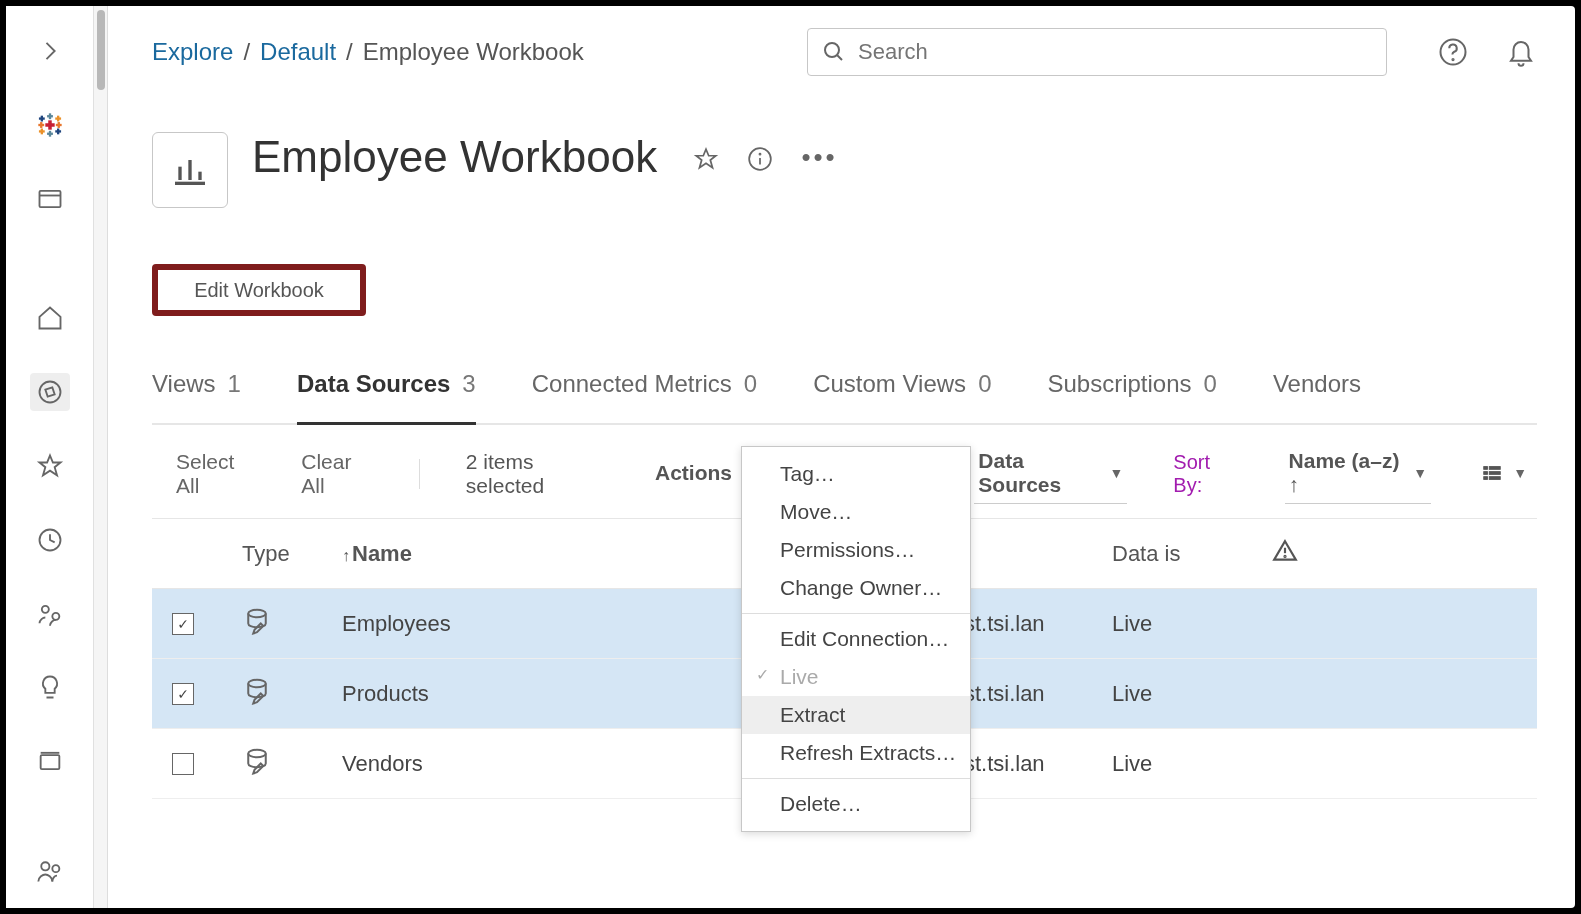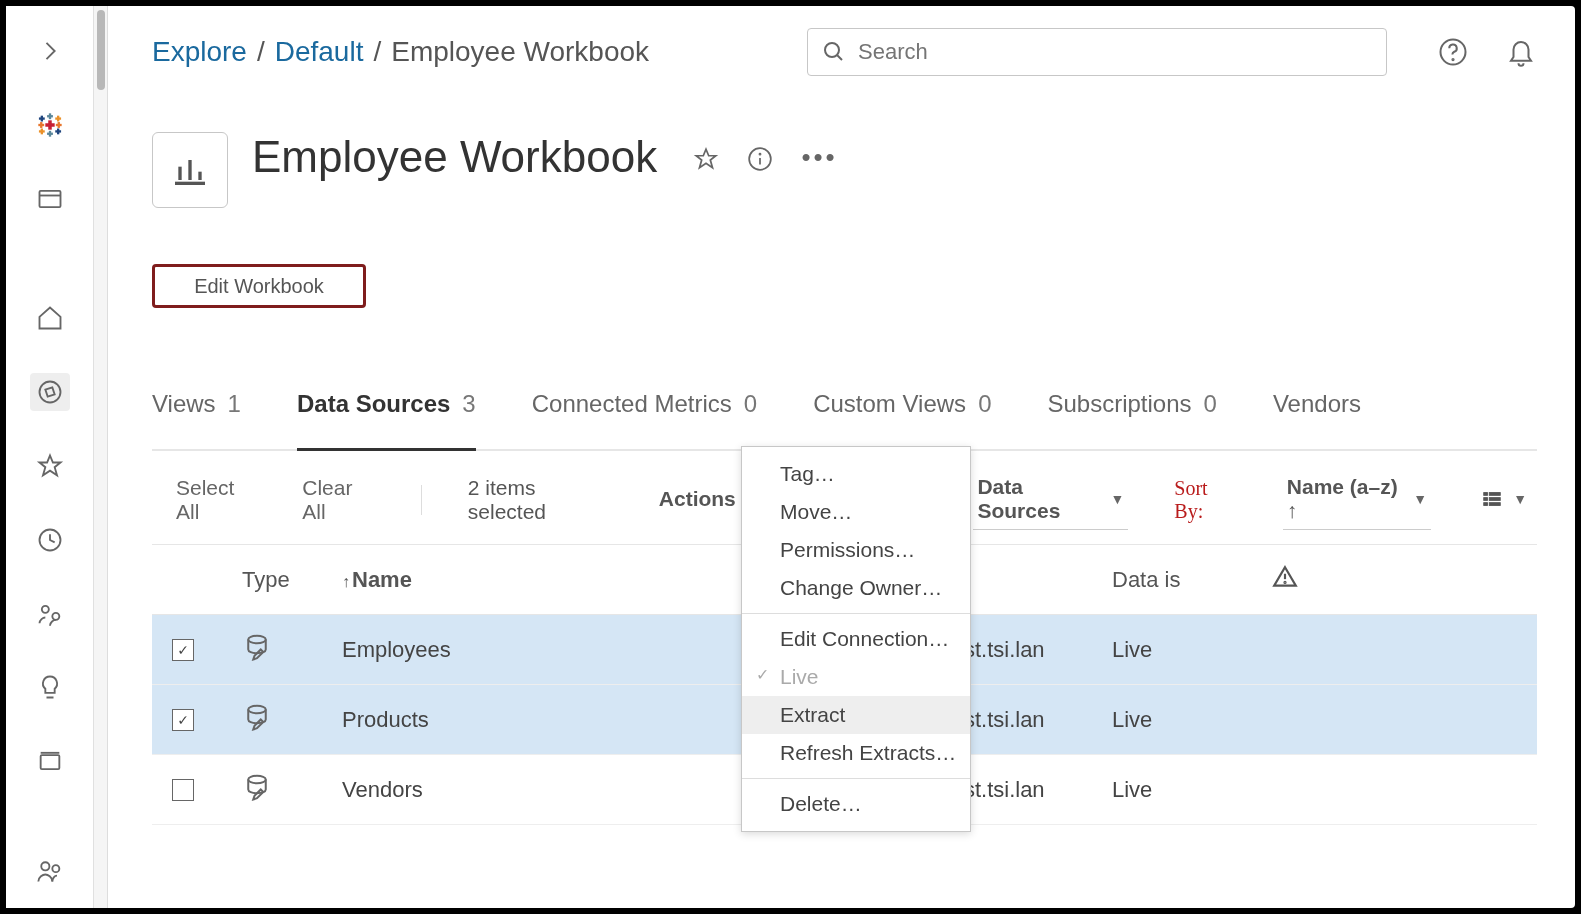--- a/index.html
+++ b/index.html
@@ -66,21 +66,21 @@
     flex-direction: column;
   }
 
   
   .top-bar {
     display: flex;
     align-items: center;
     gap: 20px;
   }
   .breadcrumb {
-    font-size: 28px;
+    font-size: 24px;
     display: flex; gap: 10px; align-items: center;
   }
   .breadcrumb a { color: #1a699e; text-decoration: none; cursor: pointer; }
   .breadcrumb .sep { color: #555; }
   .breadcrumb .current { color: #555; }
   .search-box {
     flex: 1 1 auto;
     max-width: 580px;
     margin-left: auto;
     height: 48px;
@@ -111,41 +111,40 @@
   .wb-icon svg { width: 40px; height: 40px; stroke: #555; fill: none; stroke-width: 2; }
   .title-block h1 { font-size: 44px; font-weight: 400; color: #333; }
   .title-icons { display: inline-flex; align-items: center; gap: 28px; margin-left: 24px; }
   .title-icons svg { width: 26px; height: 26px; stroke: #666; fill: none; stroke-width: 1.6; }
   .title-icons .dots { font-size: 26px; color: #666; letter-spacing: 3px; }
   .modified-line { font-size: 22px; color: #555; margin-top: 16px; padding-left: 260px; }
   .modified-line .dt { font-weight: 600; }
 
   .edit-btn {
     margin-top: 56px;
-    width: 214px; height: 44px;
-    border: 3px solid #7f1d1d; border-radius: 4px;
+    width: 214px; height: 52px;
+    border: 6px solid #7f1d1d; border-radius: 4px;
     background: #fff;
     font-size: 20px; color: #555;
     cursor: pointer;
   }
 
   
   .tabs {
     display: flex; align-items: baseline; gap: 56px;
     margin-top: 54px;
     border-bottom: 2px solid #e6e6e6;
   }
   .tab {
     display: flex; align-items: baseline; gap: 12px;
     font-size: 24px; color: #666;
-    padding-bottom: 30px;
+    padding-bottom: 24px;
     cursor: pointer;
     border-bottom: 3px solid transparent;
     margin-bottom: -2px;
-    margin-top: 28px;
   }
   .tab.active { color: #333; font-weight: 600; border-bottom-color: #333; }
   .tab .count { font-weight: 400; color: #777; }
 
   
   .toolbar {
     display: flex; align-items: center; gap: 46px;
     padding: 18px 6px 14px 24px;
     border-bottom: 1px solid #e6e6e6;
     font-size: 21px; color: #555;
@@ -156,21 +155,21 @@
   .dropdown {
     display: flex; align-items: center; gap: 10px;
     border-bottom: 1px solid #ccc;
     padding: 6px 4px;
     cursor: pointer;
     color: #555;
     font-weight: bold;
   }
   .dropdown.light { border-bottom: 1px solid transparent; }
   .dropdown .caret { font-size: 14px; color: #666; }
-  .label-static { color: #b91c1c; font-size: 20px; font-family: Liberation Serif, serif; }
+  .label-static { color: #a21caf; font-size: 20px; }
   .list-icon svg { width: 22px; height: 22px; stroke: #555; fill: #555; }
 
   
   .table {
     width: 100%;
   }
   .thead, .trow {
     display: grid;
     grid-template-columns: 70px 100px 540px 230px 160px 80px;
     align-items: center;

